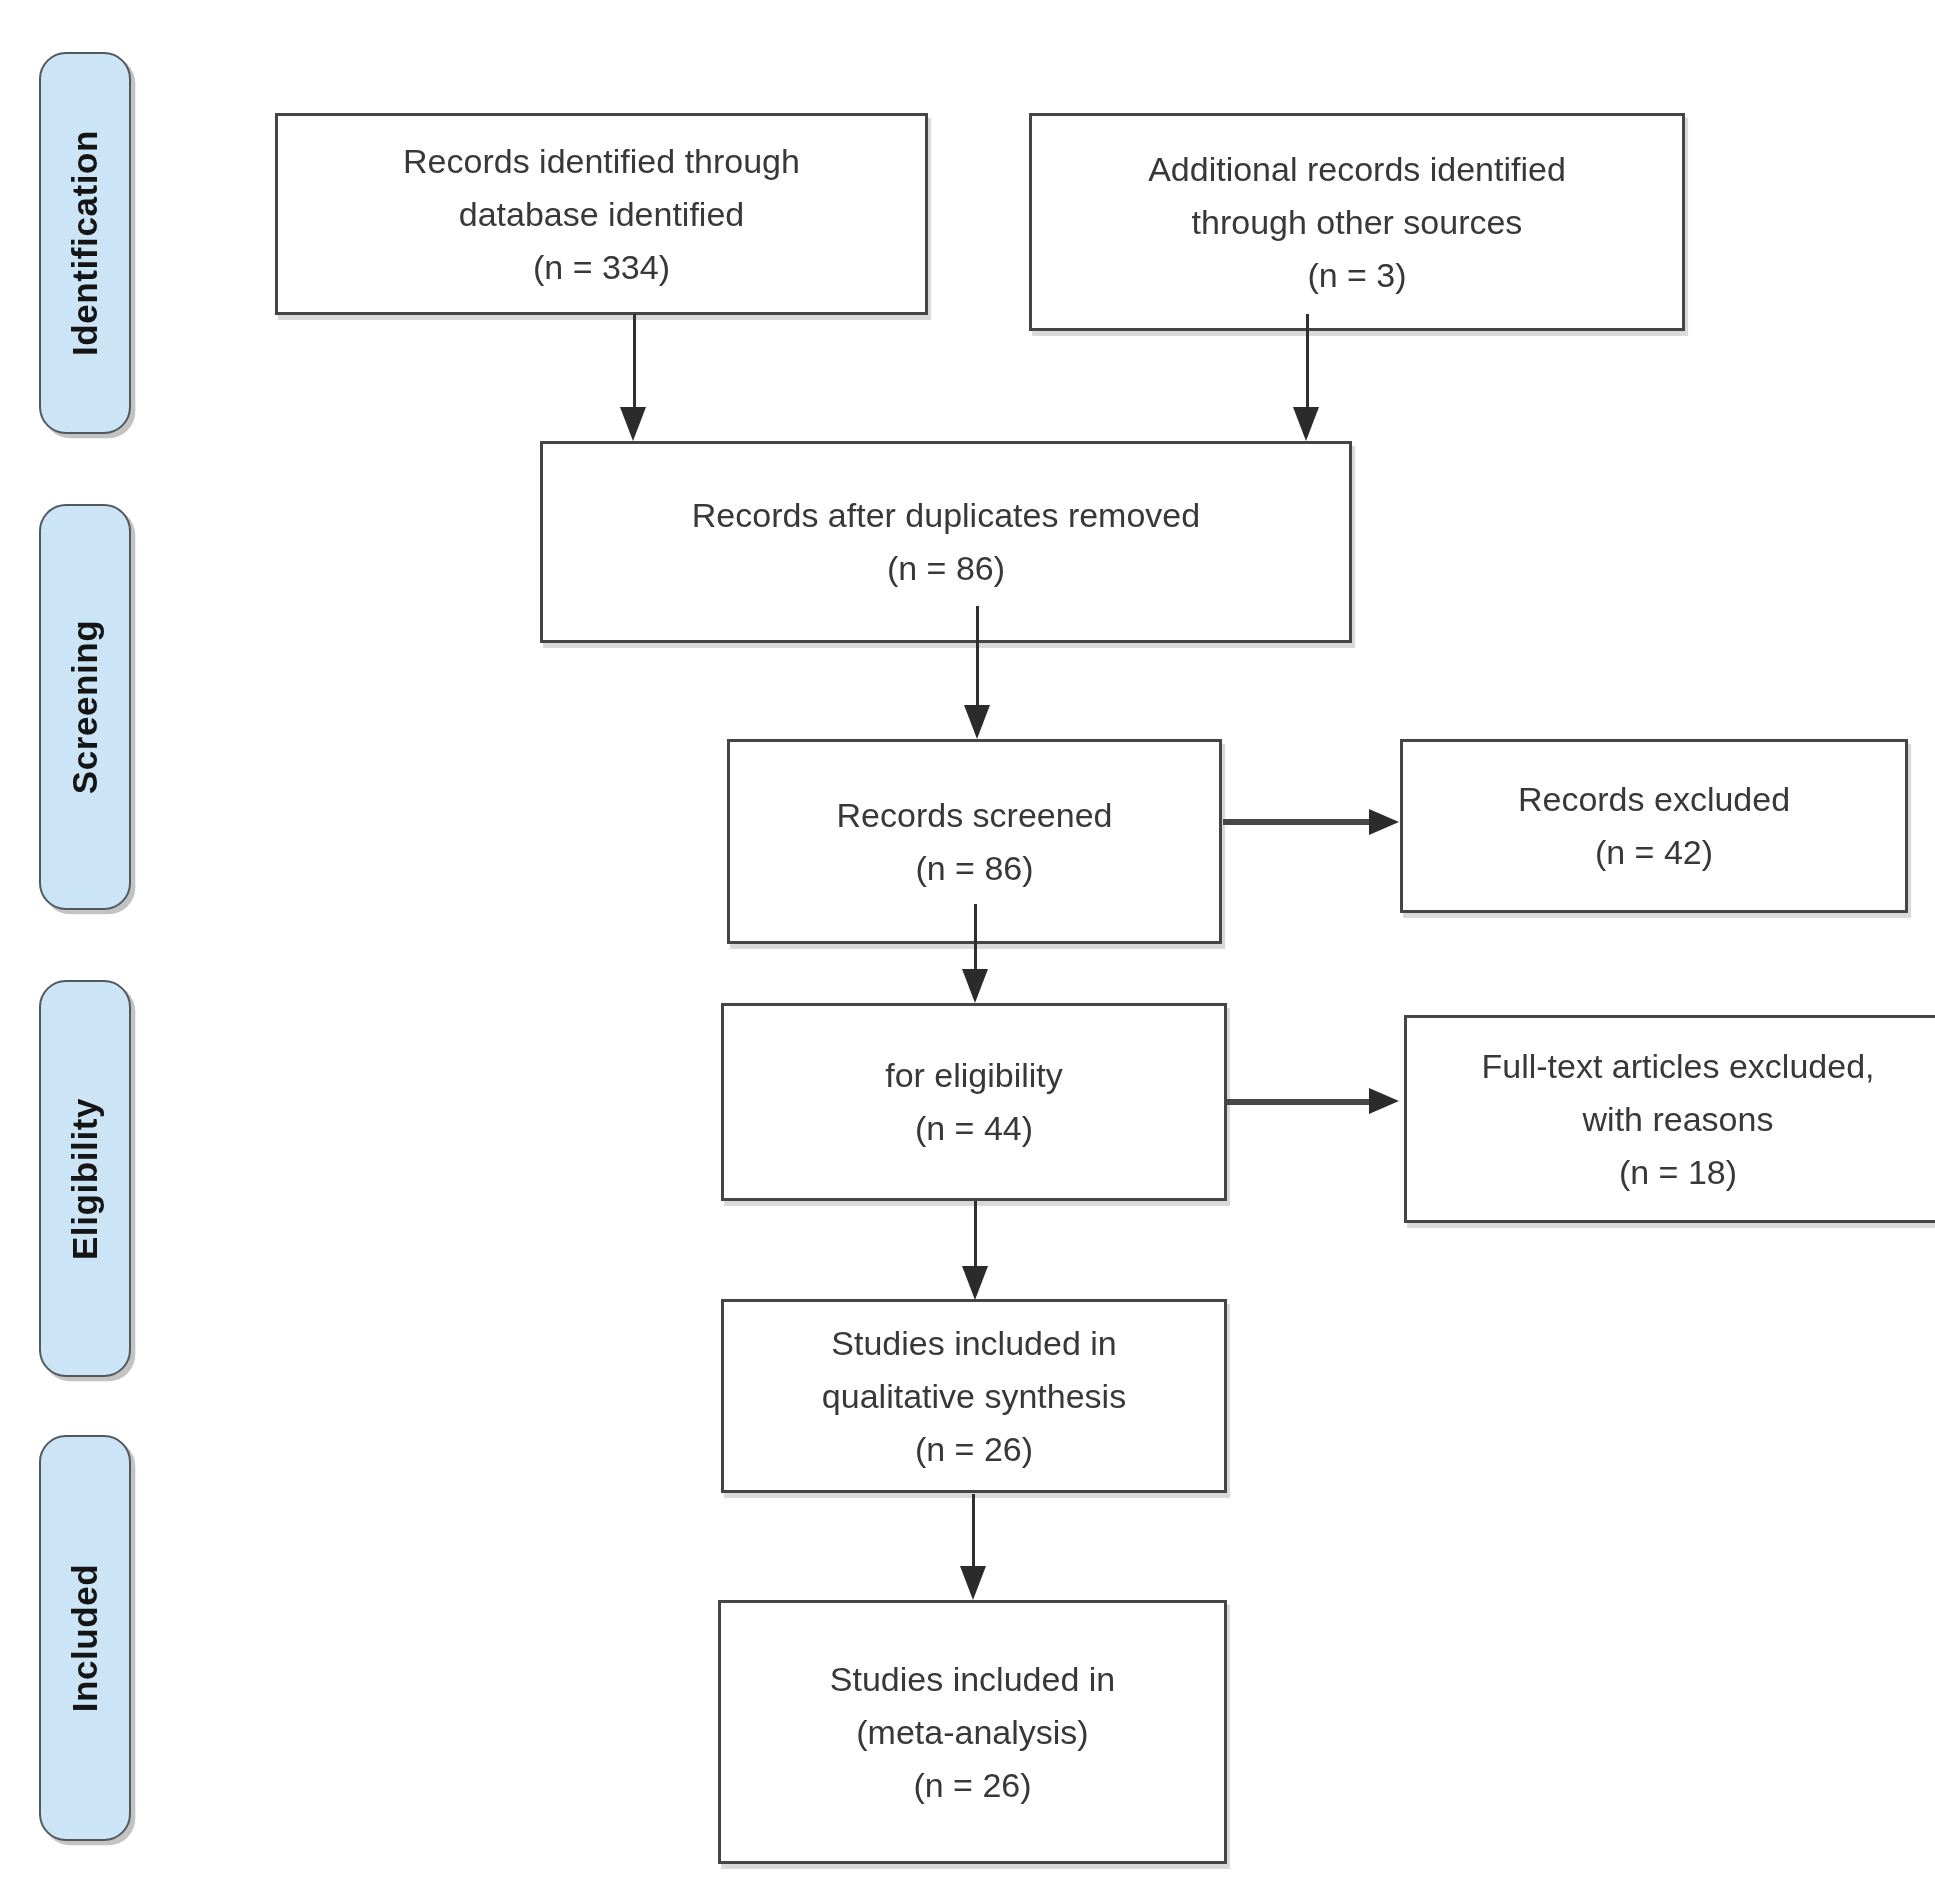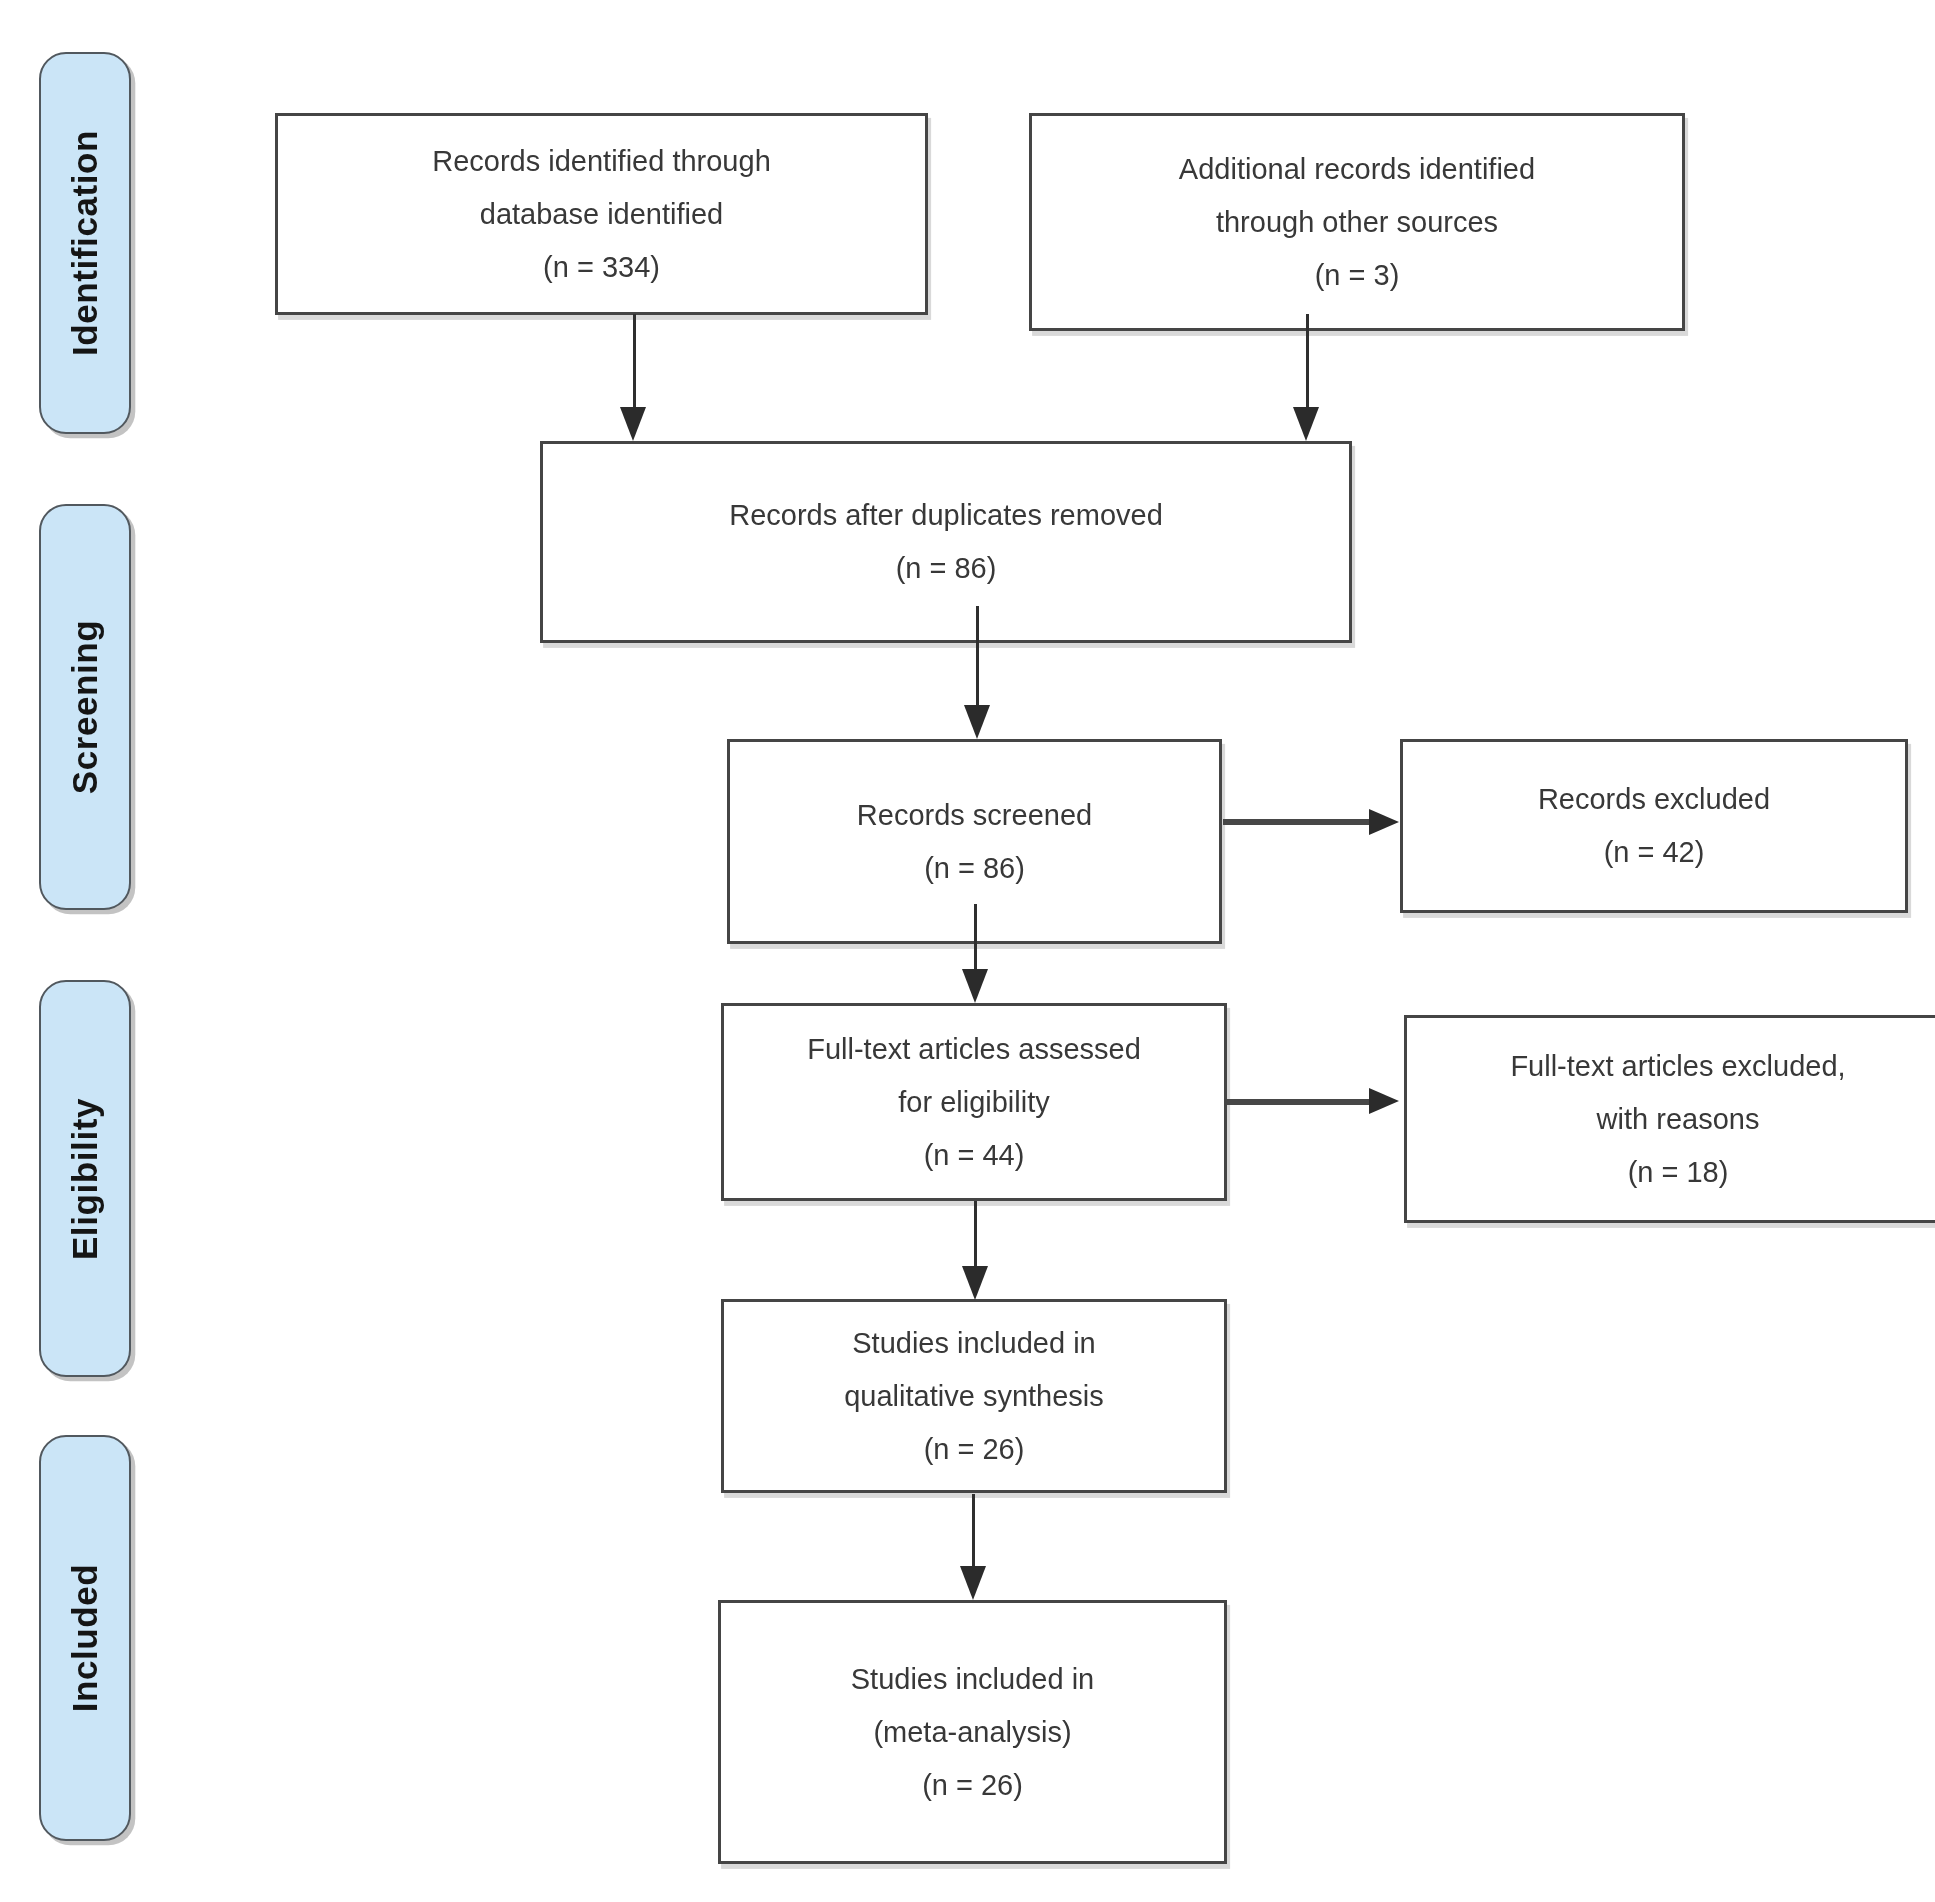--- a/index.html
+++ b/index.html
@@ -32,21 +32,21 @@
     position:absolute;
     background:#ffffff;
     border:3.1px solid #454545;
     box-shadow:3.1px 4.9px 0 #d9d9d9;
     display:flex;flex-direction:column;
     align-items:center;justify-content:center;
     text-align:center;
     box-sizing:border-box;
   }
   .fbox .line{
-    font-size:29px;line-height:53px;color:#383838;
+    font-size:34px;line-height:53px;color:#383838;
     white-space:nowrap;
   }
   
   .vline{position:absolute;width:3.1px;background:#2f2f2f;}
   .hline{position:absolute;height:6.1px;background:#474747;}
   .head-down{
     position:absolute;width:0;height:0;
     border-left:13.4px solid transparent;
     border-right:13.4px solid transparent;
     border-top:34px solid #2b2b2b;
@@ -95,21 +95,20 @@
   <div class="fbox" style="left:727px;top:739px;width:495px;height:205px">
     <div class="line">Records screened</div>
     <div class="line">(n = 86)</div>
   </div>
   <div class="fbox" style="left:1400px;top:739px;width:508px;height:174px">
     <div class="line">Records excluded</div>
     <div class="line">(n = 42)</div>
   </div>
 
   <div class="fbox" style="left:721px;top:1003px;width:506px;height:198px">
-    <div class="line">Full-text articles assessed</div>
     <div class="line">for eligibility</div>
     <div class="line">(n = 44)</div>
   </div>
   <div class="fbox" style="left:1404px;top:1015px;width:548px;height:208px">
     <div class="line">Full-text articles excluded,</div>
     <div class="line">with reasons</div>
     <div class="line">(n = 18)</div>
   </div>
 
   <div class="fbox" style="left:721px;top:1299px;width:506px;height:194px">

